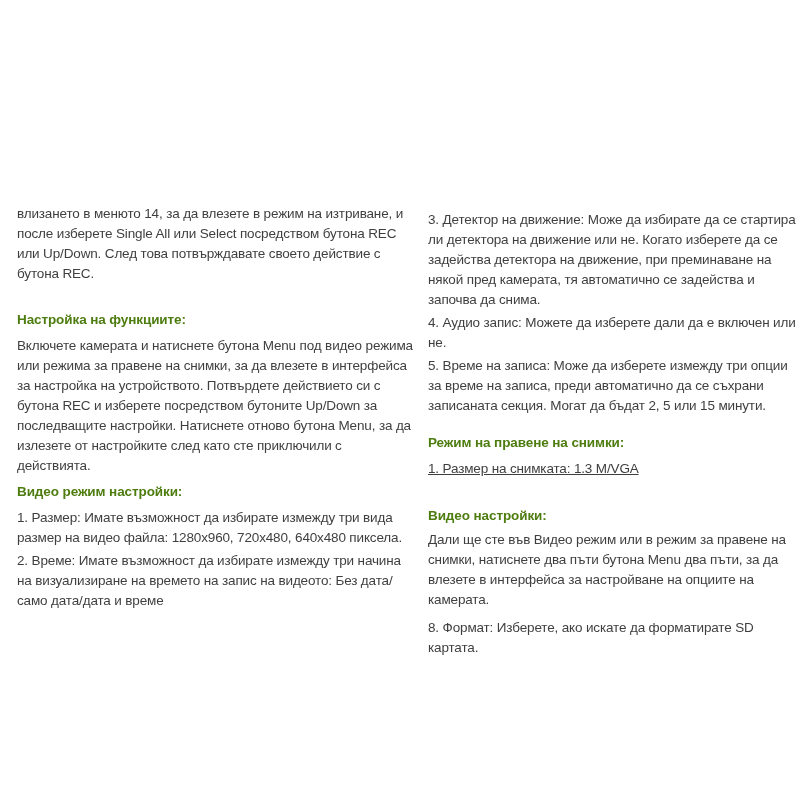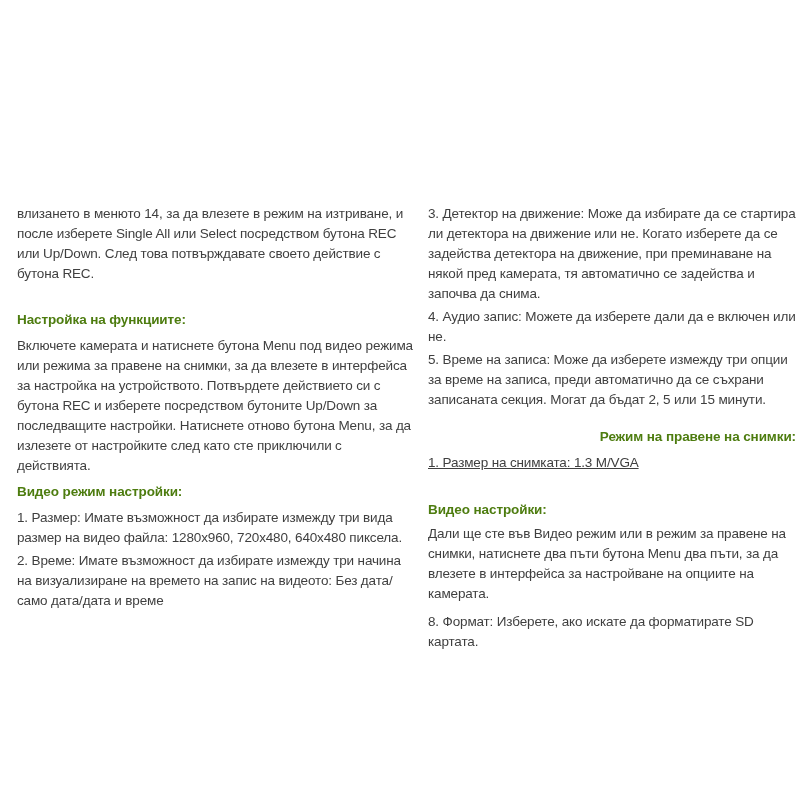--- a/index.html
+++ b/index.html
@@ -18,21 +18,21 @@
   .column {
     position: absolute;
   }
   .col-left {
     left: 17px;
     top: 204px;
     width: 396px;
   }
   .col-right {
     left: 428px;
-    top: 204px;
+    top: 210px;
     width: 368px;
   }
   .para, .item {
     margin: 0;
     font-size: 13.5px;
     line-height: 20px;
     letter-spacing: -0.15px;
     color: #3f3f3f;
     text-align: left;
   }
@@ -47,21 +47,21 @@
   
   .lp1 { margin-bottom: 26px; }
   .lh1 { margin-bottom: 6px; }
   .lp2 { margin-bottom: 6px; }
   .lh2 { margin-bottom: 6px; }
   .li1 { margin-bottom: 3px; }
   
   .ri3 { margin-bottom: 3px; }
   .ri4 { margin-bottom: 3px; }
   .ri5 { margin-bottom: 17px; }
-  .rh3 { margin-bottom: 6px; text-align: right; }
+  .rh3 { margin-bottom: 6px; }
   .ri6 { margin-bottom: 27px; text-decoration: underline; }
   .rh4 { margin-bottom: 4px; }
   .rp3 { margin-bottom: 8px; }
 </style>
 </head>
 <body>
 
 <div class="page">
 
   <div class="column col-left">

